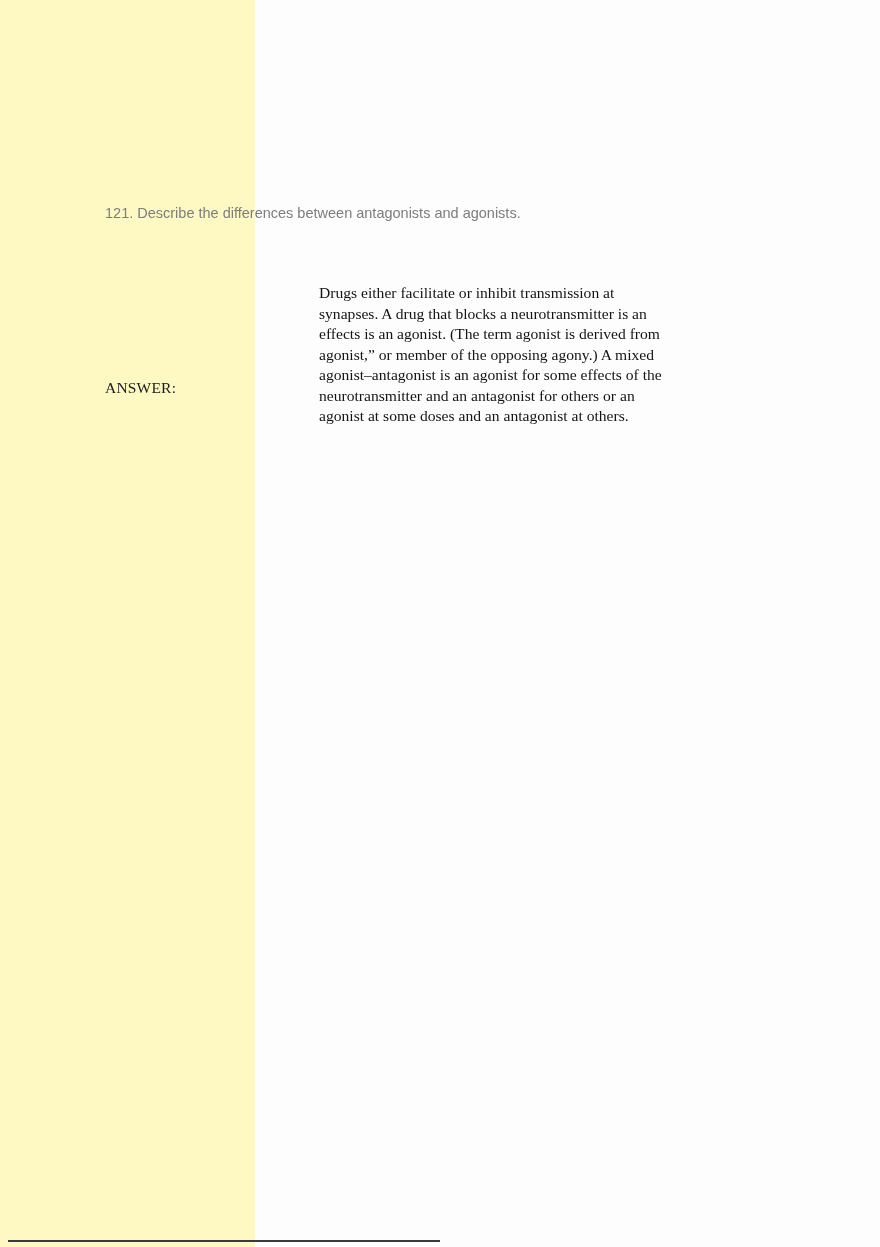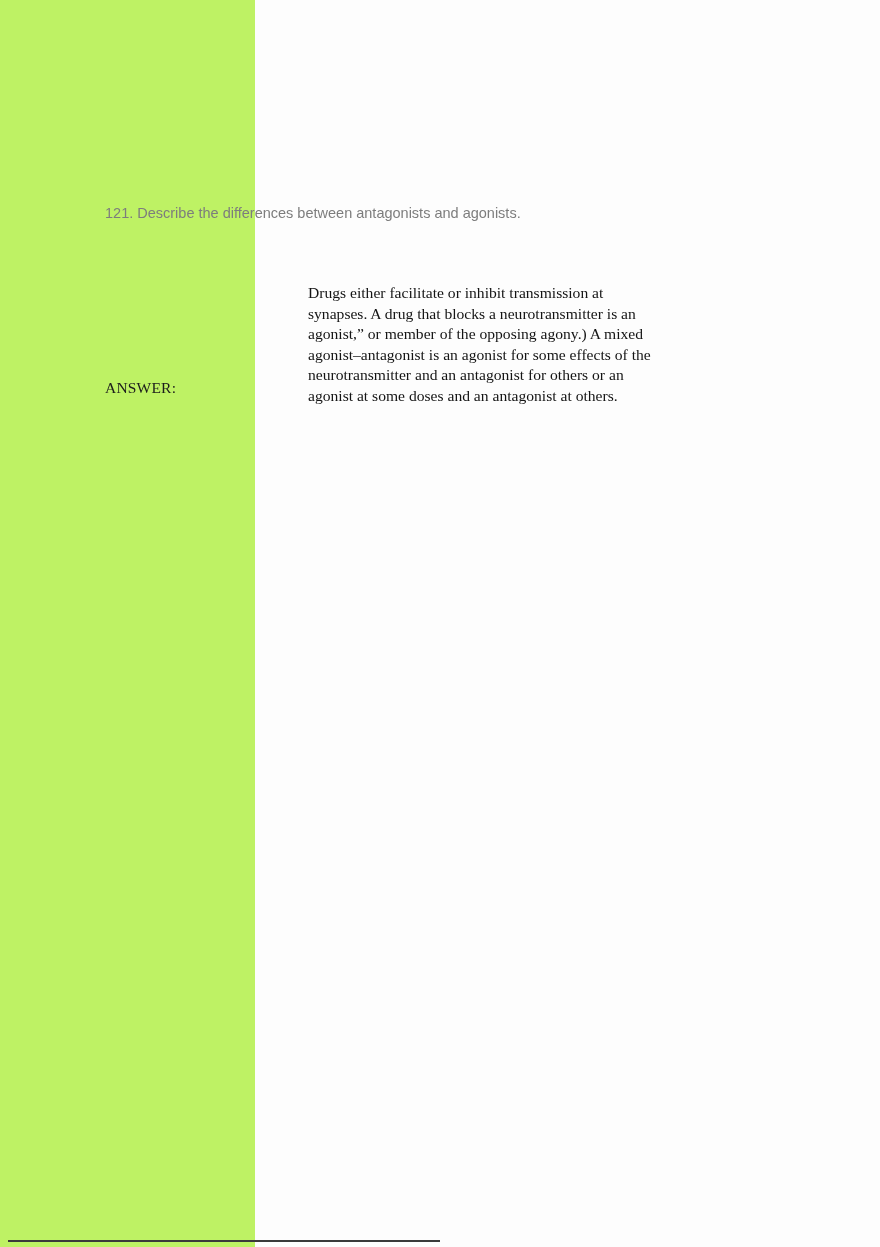--- a/index.html
+++ b/index.html
@@ -12,21 +12,21 @@
     background: #ffffff;
     font-family: "Liberation Serif", serif;
     -webkit-font-smoothing: antialiased;
   }
 
   .page {
     position: relative;
     width: 880px;
     height: 1247px;
     overflow: hidden;
-    background: #bef264;
+    background: #fef9c3;
   }
 
   
   .scan-tone {
     position: absolute;
     left: 255px;
     top: 0;
     width: 625px;
     height: 1247px;
     background: #fdfdfd;
@@ -58,21 +58,21 @@
     top: 95px;
     font-family: "Liberation Serif", serif;
     font-size: 15.5px;
     line-height: 20.5px;
     color: #1c1c1c;
     letter-spacing: 0.2px;
   }
 
   .answer-text {
     position: absolute;
-    left: 203px;
+    left: 214px;
     top: 0;
     width: 400px;
     font-family: "Liberation Serif", serif;
     font-size: 15.6px;
     line-height: 20.5px;
     color: #141414;
   }
 
   .answer-text .ln {
     display: block;
@@ -97,20 +97,21 @@
 
   <div class="question">121. Describe the differences between antagonists and agonists.</div>
 
   <div class="answer-block">
 
     <div class="answer-label">ANSWER:</div>
 
     <div class="answer-text">
       <span class="ln">Drugs either facilitate or inhibit transmission at</span>
       <span class="ln">synapses. A drug that blocks a neurotransmitter is an</span>
+      <span class="ln">effects is an agonist. (The term agonist is derived from</span>
       <span class="ln">agonist,” or member of the opposing agony.) A mixed</span>
       <span class="ln">agonist–antagonist is an agonist for some effects of the</span>
       <span class="ln">neurotransmitter and an antagonist for others or an</span>
       <span class="ln">agonist at some doses and an antagonist at others.</span>
     </div>
 
   </div>
 
   <div class="footer-rule"></div>
 

